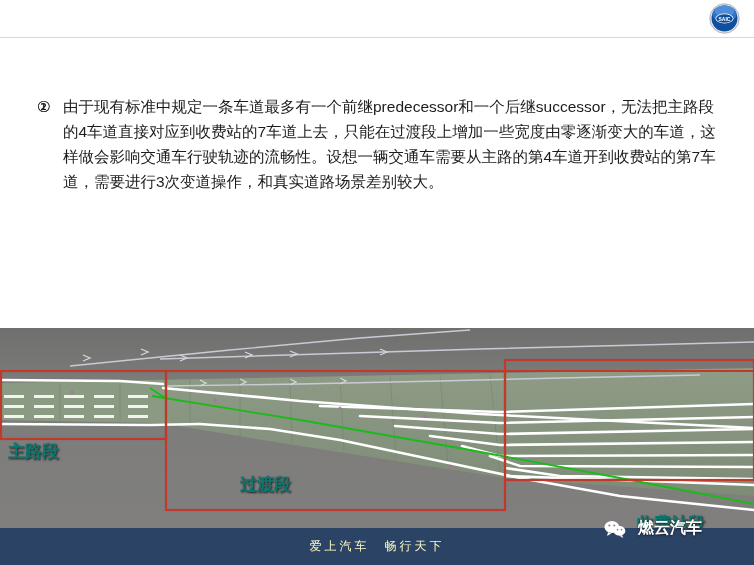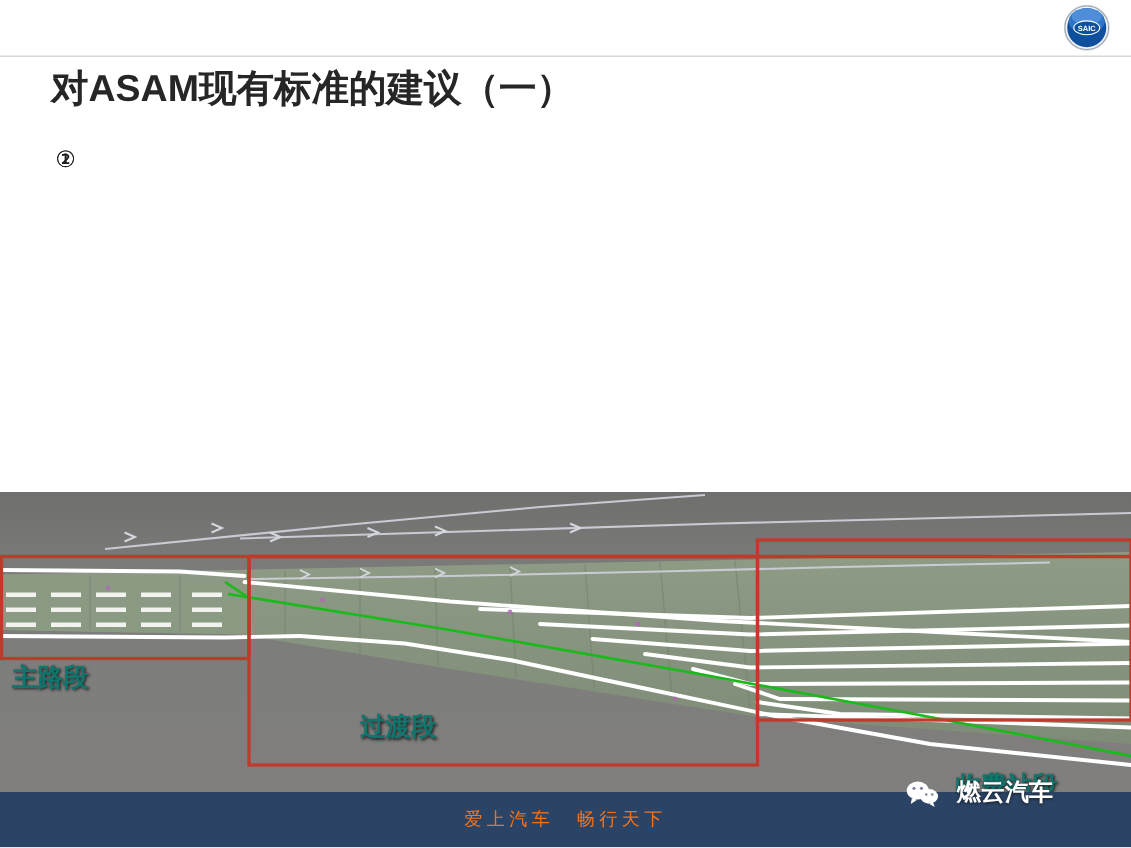--- a/index.html
+++ b/index.html
@@ -109,21 +109,21 @@
     position: absolute;
     left: 0; top: 528px;
     width: 754px; height: 37px;
     background: #2b4364;
   }
   .footer-text {
     position: absolute;
     left: 0; top: 10px;
     width: 754px;
     text-align: center;
-    color: #f97316;
+    color: #fef9c3;
     font-size: 12px;
     letter-spacing: 3px;
   }
 
   
   .watermark {
     position: absolute;
     left: 604px; top: 518px;
     display: flex;
     align-items: center;
@@ -150,30 +150,30 @@
       <circle cx="31" cy="31" r="26" fill="#0e4f9e"></circle>
       <ellipse cx="31" cy="22" rx="24" ry="17" fill="#2f74c8"></ellipse>
       <ellipse cx="31" cy="16" rx="20" ry="11" fill="#5a97dd" opacity="0.75"></ellipse>
       <ellipse cx="31" cy="31" rx="18" ry="10" fill="#ffffff"></ellipse>
       <ellipse cx="31" cy="31" rx="16.5" ry="8.5" fill="#0e4f9e"></ellipse>
       <text x="31" y="35" font-family="'Liberation Sans',sans-serif" font-size="10" font-weight="bold" fill="#ffffff" text-anchor="middle">SAIC</text>
       <circle cx="31" cy="31" r="29" fill="none" stroke="#9aa4b0" stroke-width="1.4"></circle>
     </svg>
   </div>
 
-  <div class="title">对ASAM现有标准的建议（一）</div>
 
   <div class="body-block">
 
     <ul class="olist">
       <li>
         <span class="marker">①</span>
       </li>
       <li>
         <span class="marker">②</span>
+        <span>由于现有标准中规定一条车道最多有一个前继predecessor和一个后继successor，无法把主路段的4车道直接对应到收费站的7车道上去，只能在过渡段上增加一些宽度由零逐渐变大的车道，这样做会影响交通车行驶轨迹的流畅性。设想一辆交通车需要从主路的第4车道开到收费站的第7车道，需要进行3次变道操作，和真实道路场景差别较大。</span>
       </li>
     </ul>
   </div>
 
   <div class="scene">
     <div class="scene-sky"></div>
 
     <svg width="754" height="200" viewBox="0 0 754 200">
       <defs>
         <linearGradient id="roadGrad" x1="0" y1="0" x2="0" y2="1">

